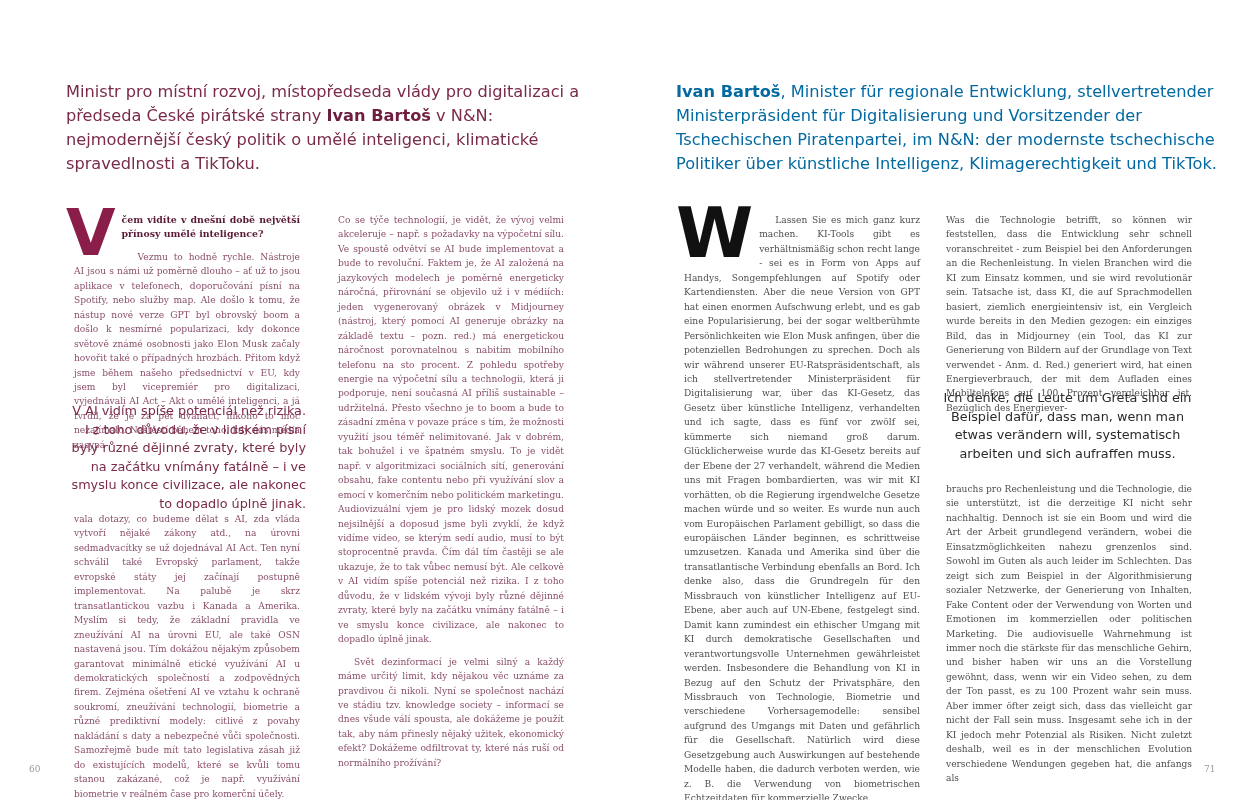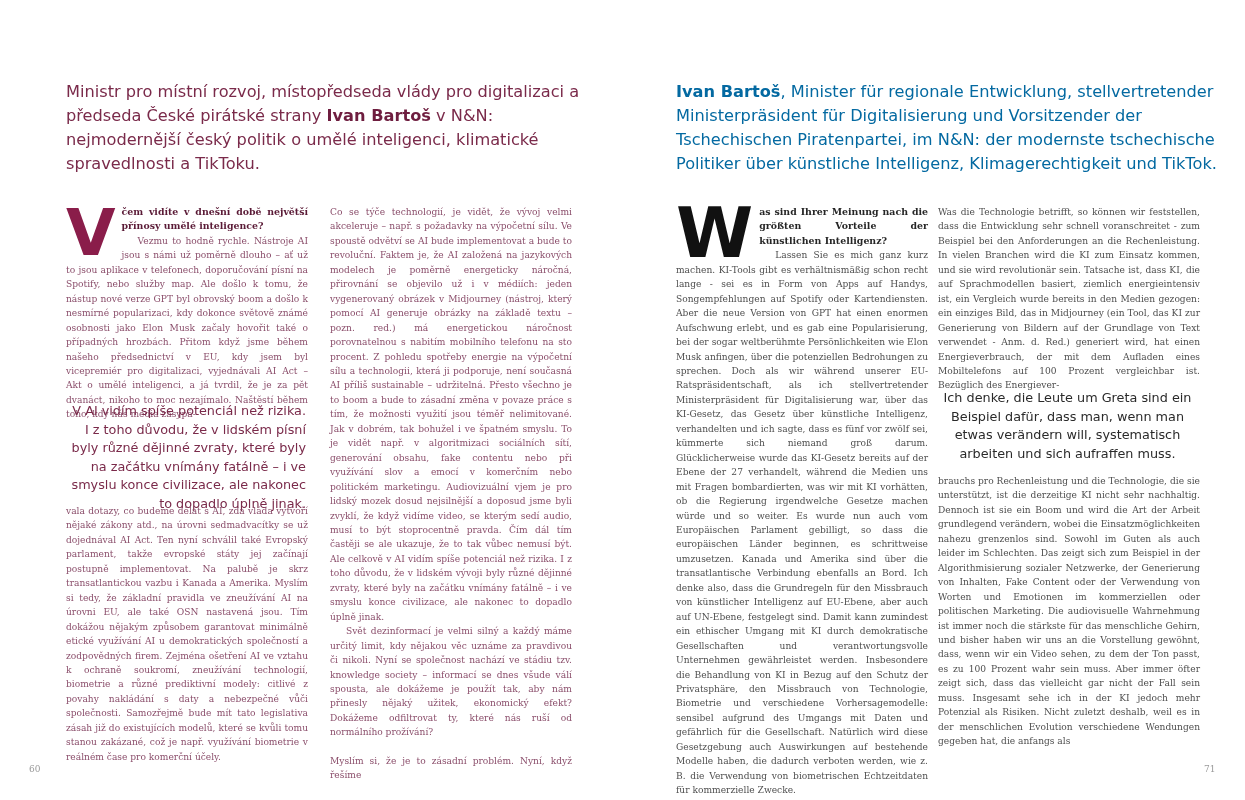--- a/index.html
+++ b/index.html
@@ -13,21 +13,21 @@
   }
   .lead-left { left:66px; top:80px; width:520px; color:#7a2a4a; }
   .lead-right { left:54px; top:80px; width:545px; color:#0369a1; }
   .lead b { font-weight:bold; }
   .lead-left b { color:#6e1d3f; }
   .col {
     position:absolute; font-family:"DejaVu Serif", serif;
     font-size:9.1px; line-height:14.45px; text-align:justify;
     hyphens:auto; margin:0;
   }
-  .col p { margin:0; }
+  .col p { margin:8px; }
   .col p.indent { text-indent:16px; }
   .col-cz { color:#8a4d6a; }
   .col-de { color:#4e4e4e; }
   .q { font-weight:bold; font-size:9.4px; }
   .col-cz .q { color:#5a1a36; }
   .col-de .q { color:#262626; }
   .dropcap {
     float:left; font-family:"DejaVu Sans", sans-serif; font-weight:bold;
     font-size:64px; line-height:52px; margin:2px 6px 0 0; height:54px;
   }
@@ -73,21 +73,20 @@
   </div>
 
   <span class="folio folio-left">60</span>
 </div>
 
 <div class="page page-right">
   <p class="lead lead-right"><b>Ivan Bartoš</b><span>, Minister für regionale Entwicklung, stellvertretender Ministerpräsident für Digitalisierung und Vorsitzender der Tschechi­schen Piratenpartei, im N&amp;N: der modernste tschechische Politiker über künstliche Intelligenz, Klimagerechtigkeit und TikTok.</span></p>
 
   <div class="col col-de" style="left:54px; top:205px; width:252px;">
     <span class="dropcap dropcap-de">W</span>
-    <p class="q">as sind Ihrer Meinung nach die größten Vorteile der künstlichen Intelligenz?</p>
     <p class="indent">Lassen Sie es mich ganz kurz machen. KI-Tools gibt es verhältnismäßig schon recht lange - sei es in Form von Apps auf Handys, Songempfehlungen auf Spotify oder Kartendiensten. Aber die neue Version von GPT hat einen enormen Aufschwung erlebt, und es gab eine Popularisierung, bei der sogar weltberühmte Persönlichkeiten wie Elon Musk anfingen, über die potenziellen Bedrohungen zu sprechen. Doch als wir während unserer EU-Ratspräsidentschaft, als ich stellvertretender Ministerpräsident für Digitalisierung war, über das KI-Gesetz, das Gesetz über künstliche Intelligenz, verhandelten und ich sagte, dass es fünf vor zwölf sei, kümmerte sich niemand groß darum. Glücklicherweise wurde das KI-Gesetz bereits auf der Ebene der 27 verhandelt, während die Medien uns mit Fragen bombardierten, was wir mit KI vorhätten, ob die Regierung irgendwelche Gesetze machen würde und so weiter. Es wurde nun auch vom Europäischen Parlament gebilligt, so dass die europäischen Länder beginnen, es schrittweise umzusetzen. Kanada und Amerika sind über die transatlantische Verbindung ebenfalls an Bord. Ich denke also, dass die Grundregeln für den Missbrauch von künstlicher Intelligenz auf EU-Ebene, aber auch auf UN-Ebene, festgelegt sind. Damit kann zumindest ein ethischer Umgang mit KI durch demokratische Gesellschaften und verantwortungsvolle Unternehmen gewährleistet werden. Insbesondere die Behandlung von KI in Bezug auf den Schutz der Privatsphäre, den Missbrauch von Technologie, Biometrie und verschiedene Vorhersagemodelle: sensibel aufgrund des Umgangs mit Daten und gefährlich für die Gesellschaft. Natürlich wird diese Gesetzgebung auch Auswirkungen auf bestehende Modelle haben, die dadurch verboten werden, wie z. B. die Verwendung von biometrischen Echtzeitdaten für kommerzielle Zwecke.</p>
   </div>
 
   <div class="col col-de" style="left:316px; top:205px; width:262px;">
     <p>Was die Technologie betrifft, so können wir feststellen, dass die Entwicklung sehr schnell voranschreitet - zum Beispiel bei den Anforderungen an die Rechenleistung. In vielen Branchen wird die KI zum Einsatz kommen, und sie wird revolutionär sein. Tatsache ist, dass KI, die auf Sprachmodellen basiert, ziemlich energieintensiv ist, ein Vergleich wurde bereits in den Medien gezogen: ein einziges Bild, das in Midjourney (ein Tool, das KI zur Generierung von Bildern auf der Grundlage von Text verwendet - Anm. d. Red.) generiert wird, hat einen Energieverbrauch, der mit dem Aufladen eines Mobiltelefons auf 100 Prozent vergleichbar ist. Bezüglich des Energiever-</p>
   </div>
 
   <p class="pull pull-de">Ich denke, die Leute um Greta sind ein Beispiel dafür, dass man, wenn man etwas verändern will, systematisch arbeiten und sich aufraffen muss.</p>
 
   <div class="col col-de" style="left:316px; top:474px; width:262px;">

